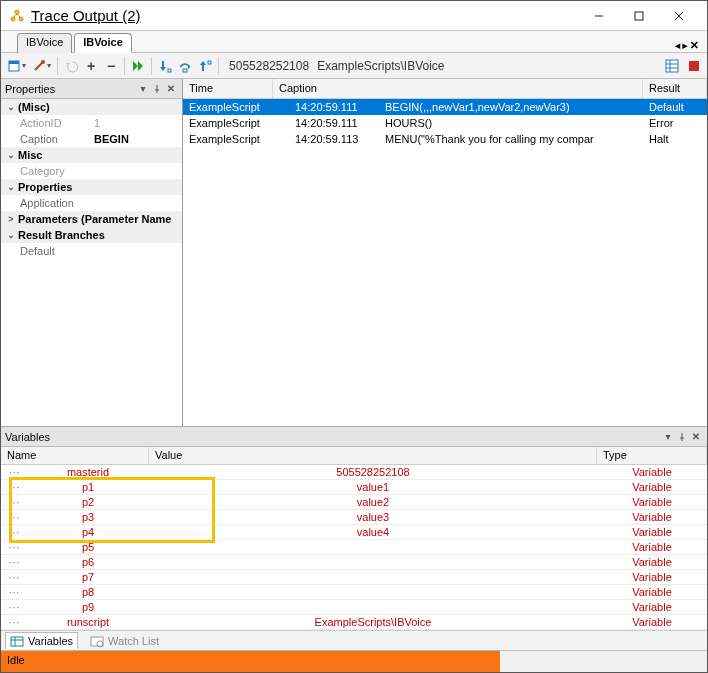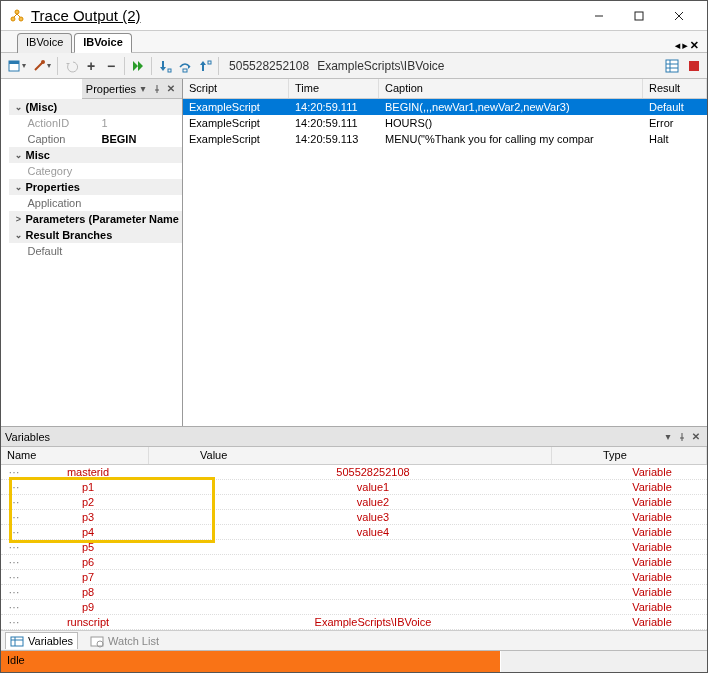--- a/index.html
+++ b/index.html
@@ -14,21 +14,21 @@
 .tab.active { background: #fff; font-weight: bold; border-bottom: 1px solid #fff; }
 .tabrow .right { margin-left: auto; display: flex; align-items: center; gap: 2px; }
 .toolbar { height: 26px; background: #f3f3f3; display: flex; align-items: center; padding: 0 4px; gap: 2px; border-bottom: 1px solid #c0c0c0; }
 .toolbar .sep { width: 1px; height: 18px; background: #ccc; margin: 0 2px; }
 .toolbar .tbtn { min-width: 18px; height: 20px; display: flex; justify-content: center; align-items: center; color: #444; padding: 0 2px; }
 .toolbar .dd { display:flex; align-items:center;}
 .toolbar .dd .arr { margin-left:1px; font-size:8px; color:#555;}
 .toolbar .path { margin-left: 6px; color:#333; font-size: 12px;}
 .toolbar .right { margin-left:auto; display:flex; gap:4px; align-items:center;}
 .main { flex: 0 0 348px; display: flex; border-bottom: 1px solid #aaa; }
-.props { width: 208px; background:#fff; border-right:1px solid #999; display:flex; flex-direction:column;align-items:flex-end;}
+.props { width: 208px; background:#fff; border-right:1px solid #999; display:flex; flex-direction:column;}
 .panelhdr { height: 20px; background: #e4e4e4; border-bottom:1px solid #bbb; display:flex; align-items:center; padding:0 4px;}
 .panelhdr .ptitle { flex:1;}
 .panelhdr .pbtn { width:14px; height:14px; display:flex; justify-content:center; align-items:center; color:#555; font-size:10px;}
 .propgrid { flex:1; overflow:hidden;}
 .propgrid .row { display:flex; height:16px; align-items:center; padding:0 3px;}
 .propgrid .cat { background:#efefef; font-weight:bold;}
 .propgrid .caret { width:14px; text-align:center; color:#555; font-size:9px;}
 .propgrid .key { width:76px; color:#6b6b6b; padding-left:2px; white-space:nowrap; overflow:hidden;}
 .propgrid .val { flex:1; color:#333; white-space:nowrap; overflow:hidden;}
 .propgrid .muted { color:#9b9b9b; }
@@ -36,21 +36,21 @@
 .tracegrid { flex:1; background:#fff; display:flex; flex-direction:column;}
 .tracegrid .hdr { height:20px; display:flex; background:#f4f4f4; border-bottom:1px solid #ccc;}
 .tracegrid .hdr .col { padding:3px 6px; border-right:1px solid #ddd;}
 .tracegrid .body { flex:1; overflow:auto;}
 .tracegrid .trow { display:flex; height:16px; align-items:center;}
 .tracegrid .trow .cell { padding:0 6px; white-space:nowrap; overflow:hidden;}
 .tracegrid .selected { background:#0078d7; color:#fff;}
 .col-script{width:106px;} .col-time{width:90px;} .col-action{width:264px; flex:1;} .col-result{width:64px;}
 .varspanel { flex:1; display:flex; flex-direction:column; background:#fff; min-height:0;}
 .varsgrid { flex:1; overflow:auto; position:relative;}
-.varsgrid .vhdr { height:18px; display:flex; background:#f4f4f4; border-bottom:1px solid #ccc; position:sticky; top:0;gap:45px;}
+.varsgrid .vhdr { height:18px; display:flex; background:#f4f4f4; border-bottom:1px solid #ccc; position:sticky; top:0;}
 .varsgrid .vcol { padding:2px 6px; border-right:1px solid #ddd;}
 .vc-name{width:148px;} .vc-value{flex:1;} .vc-type{width:110px;}
 .varsgrid .vrow { display:flex; height:15px; align-items:center; border-bottom:1px dotted #ddd; color:#c00000;}
 .varsgrid .vrow .vcell { padding:0 6px; white-space:nowrap; overflow:hidden;text-align:center;}
 .varsgrid .vrow .tree { width:26px; display:flex; justify-content:center; color:#888;}
 .highlightbox { position:absolute; border:3px solid #f2c200; pointer-events:none;}
 .bottomtabs { height:20px; background:#f3f3f3; border-top:1px solid #ccc; display:flex; align-items:center; padding:0 4px; gap:8px;}
 .bottomtabs .btab { display:flex; align-items:center; gap:4px; padding:1px 4px;}
 .bottomtabs .btab.active { background:#fff; border:1px solid #bbb; border-bottom:none;}
 .statusbar { height:22px; background:#f0f0f0; border-top:1px solid #bbb; display:flex; align-items:center;}
@@ -230,21 +230,20 @@
         <div class="row">
           <span class="caret"></span>
           <span class="key ">Default</span>
           <span class="val  "></span>
         </div>
       </div>
   </div>
 
   <div class="tracegrid">
     <div class="hdr">
-      <div class="col col-script">Script</div>
       <div class="col col-time">Time</div>
       <div class="col col-action">Caption</div>
       <div class="col col-result">Result</div>
     </div>
     <div class="body" id="tracebody">
         <div class="trow selected">
           <div class="cell col-script">ExampleScript</div>
           <div class="cell col-time">14:20:59.111</div>
           <div class="cell col-action">BEGIN(,,,newVar1,newVar2,newVar3)</div>
           <div class="cell col-result">Default</div>

